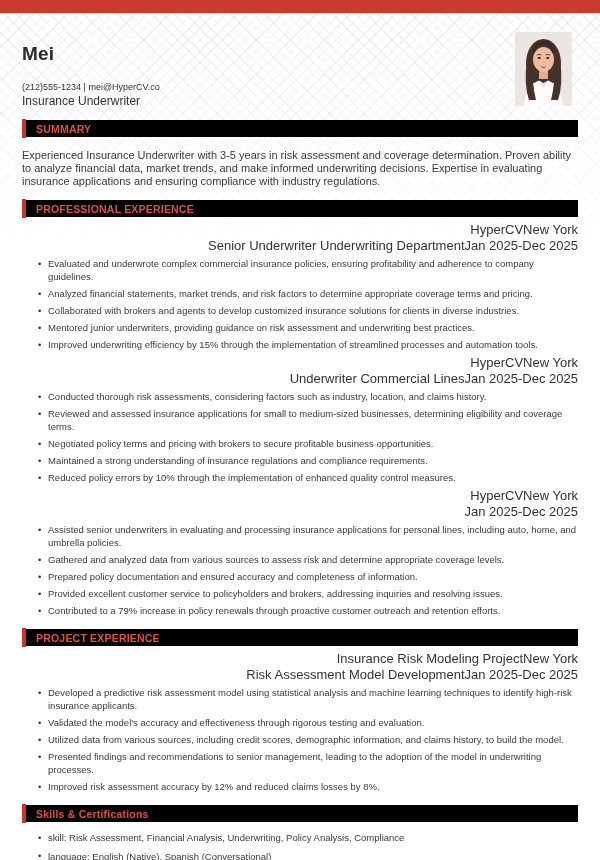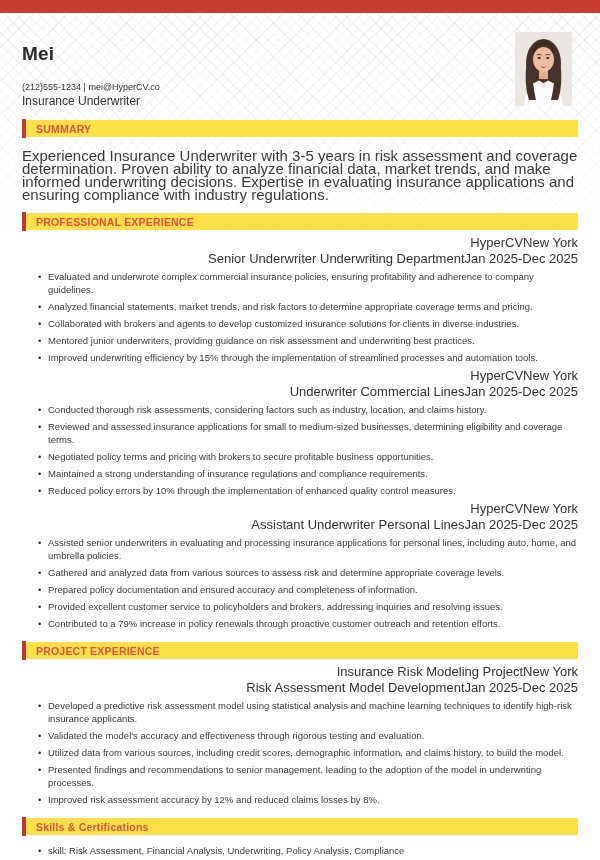--- a/index.html
+++ b/index.html
@@ -25,34 +25,34 @@
 
   header { display:flex; justify-content:space-between; align-items:flex-start; }
   .head-left { padding-top:31px; }
   .name { margin:0; font-size:19px; line-height:20px; font-weight:bold; color:#2a2a2a; letter-spacing:0.2px; }
   .contact { margin-top:18px; font-size:9px; line-height:11px; color:#333; }
   .jobtitle { margin-top:3px; font-size:12px; line-height:11px; color:#333; }
   .photo { margin-top:19px; margin-right:6px; width:57px; height:74px; flex:0 0 auto; }
   .photo svg { display:block; }
 
   .sec-strip {
-    position:relative; background:#fde047; height:17px;
+    position:relative; background:#000000; height:17px;
     display:flex; align-items:center; padding-left:14px;
   }
   .sec-strip::before {
     content:""; position:absolute; left:0; top:-1px; height:19px; width:4px; background:#c4372c;
   }
   .sec-title { margin:0; font-size:10.5px; color:#d8534a; font-weight:bold; letter-spacing:0.2px; }
 
   .strip-summary   { margin-top:13px; }
   .strip-prof      { margin-top:12px; }
   .strip-project   { margin-top:12px; }
   .strip-skills    { margin-top:12px; }
 
-  .summary-text { margin:12px 0 12px; font-size:15px; line-height:13px; color:#3a3a3a; }
+  .summary-text { margin:12px 0 12px; font-size:11px; line-height:13px; color:#3a3a3a; }
 
   .entries { margin-top:5px; }
   .entry-row { display:flex; justify-content:flex-end; font-size:13px; line-height:16px; color:#333; }
   .entry-row .right { text-align:right; white-space:nowrap; }
 
   ul.bullets { list-style:none; margin:3px 0 2px; padding:0 0 0 16px; }
   ul.bullets li {
     position:relative; font-size:9.5px; line-height:13px; color:#3a3a3a;
     margin:0 0 4px; padding-left:10px;
   }
@@ -159,21 +159,20 @@
               <li>Reduced policy errors by 10% through the implementation of enhanced quality control measures.</li>
             </ul>
         </div>
 
         <div class="entry">
           <div class="entry-row">
             <span class="left">HyperCV</span>
             <span class="right">New York</span>
           </div>
           <div class="entry-row">
-            <span class="left">Assistant Underwriter Personal Lines</span>
             <span class="right">Jan 2025-Dec 2025</span>
           </div>
           <ul class="bullets">
 
               <li>Assisted senior underwriters in evaluating and processing insurance applications for personal lines, including auto, home, and umbrella policies.</li>
 
               <li>Gathered and analyzed data from various sources to assess risk and determine appropriate coverage levels.</li>
 
               <li>Prepared policy documentation and ensured accuracy and completeness of information.</li>
 

